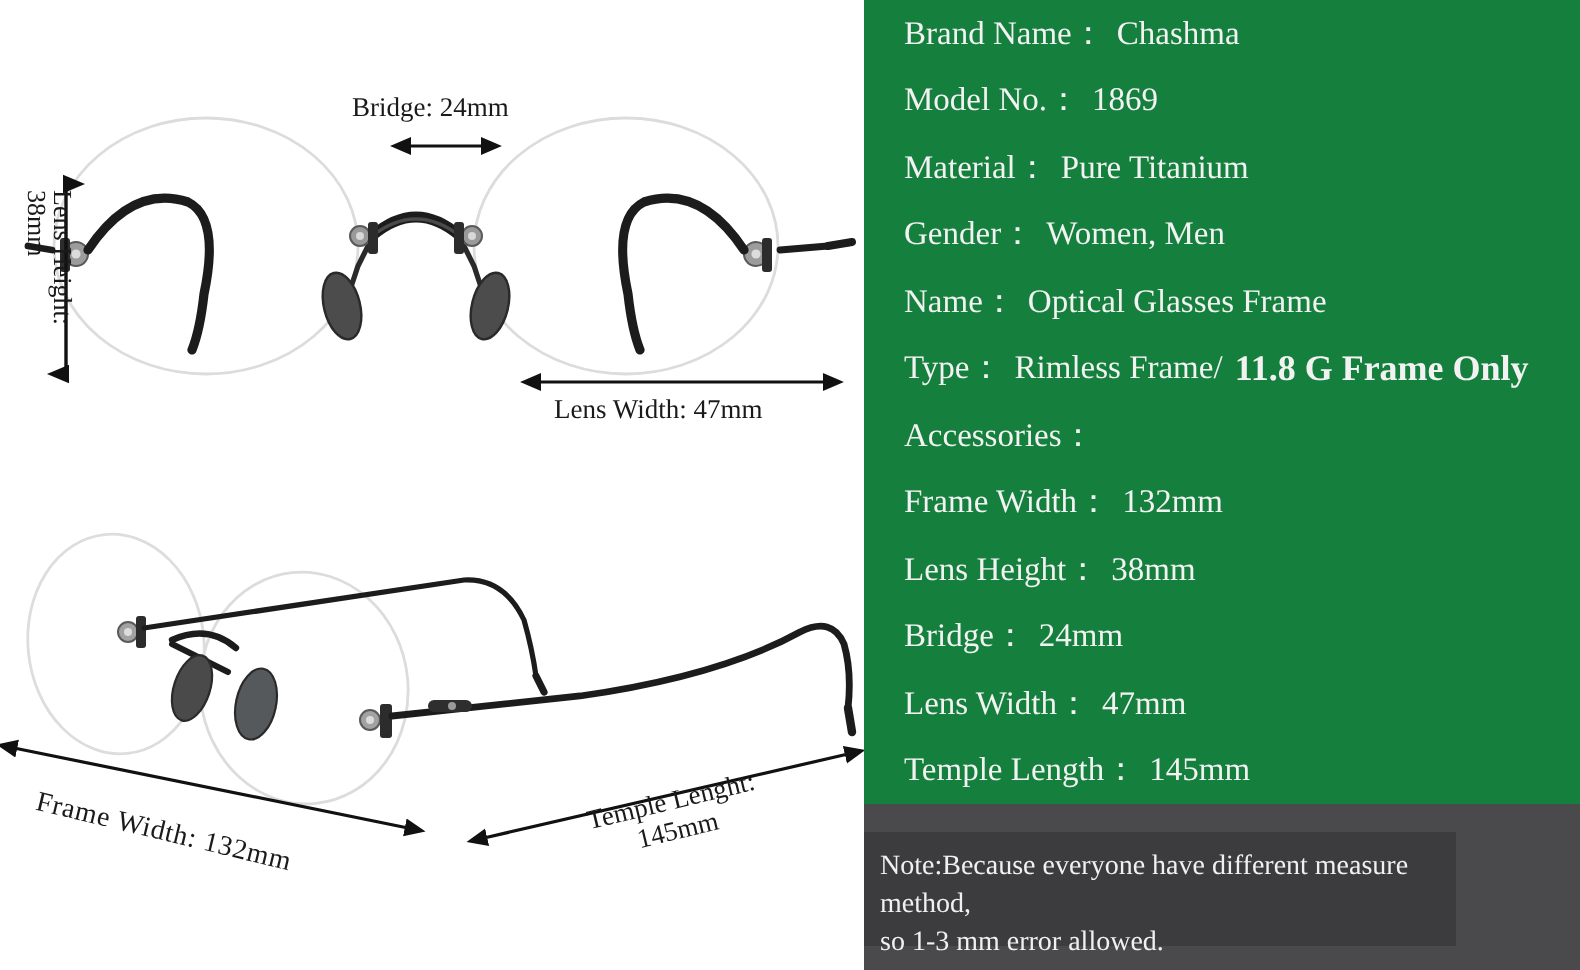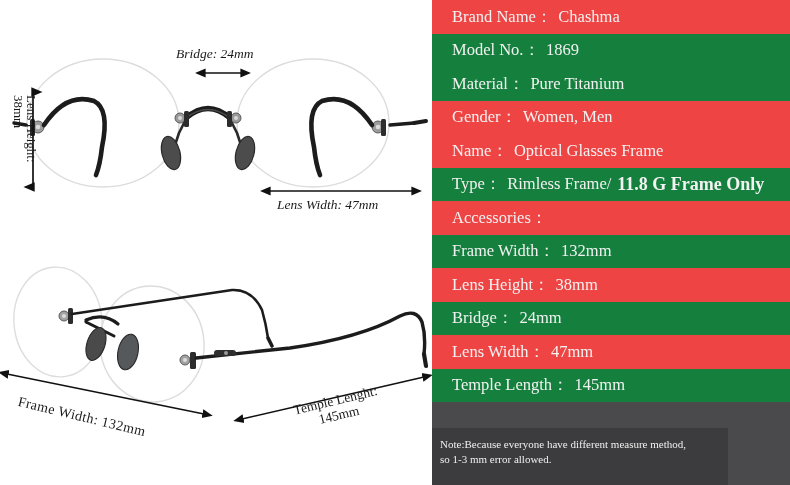--- a/index.html
+++ b/index.html
@@ -30,21 +30,20 @@
     overflow: hidden;
   }
 
   .diag-label {
     position: absolute;
     color: #1a1a1a;
     font-size: 13.5px;
     font-family: "Liberation Serif", "DejaVu Serif", serif;
     white-space: nowrap;
     line-height: 1.15;
-    font-style: italic;
   }
 
   
   #top-view {
     position: absolute;
     left: 8px; top: 55px;
     width: 424px; height: 135px;
   }
   #bottom-view {
     position: absolute;
@@ -137,37 +136,37 @@
     height: 33.5px;
     display: flex;
     align-items: center;
     padding-left: 20px;
     box-sizing: border-box;
     color: #f2f2f2;
     font-size: 16.5px;
     font-family: "Liberation Serif", "DejaVu Serif", serif;
     white-space: nowrap;
   }
-  .spec-row.odd  { background: #ef4444; text-align: right; }
+  .spec-row.odd  { background: #15803d; text-align: right; }
   .spec-row.even { background: #15803d; }
   .spec-label { }
   .spec-value { margin-left: 6px; }
   .spec-value.bold { font-weight: bold; font-size: 18px; }
 
   #note-row {
     position: absolute;
     left: 0;
-    top: 428px;
+    top: 416px;
     width: 296px;
     height: 57px;
     background: #3c3c3e;
     color: #f0f0f0;
     padding: 9px 10px 0 8px;
     box-sizing: border-box;
-    font-size: 11px;
+    font-size: 14px;
     line-height: 1.35;
     font-family: "Liberation Serif", "DejaVu Serif", serif;
   }
 
   .arrow-svg { display:block; overflow: visible; }
 </style>
 </head>
 <body>
 
 <div id="root">

